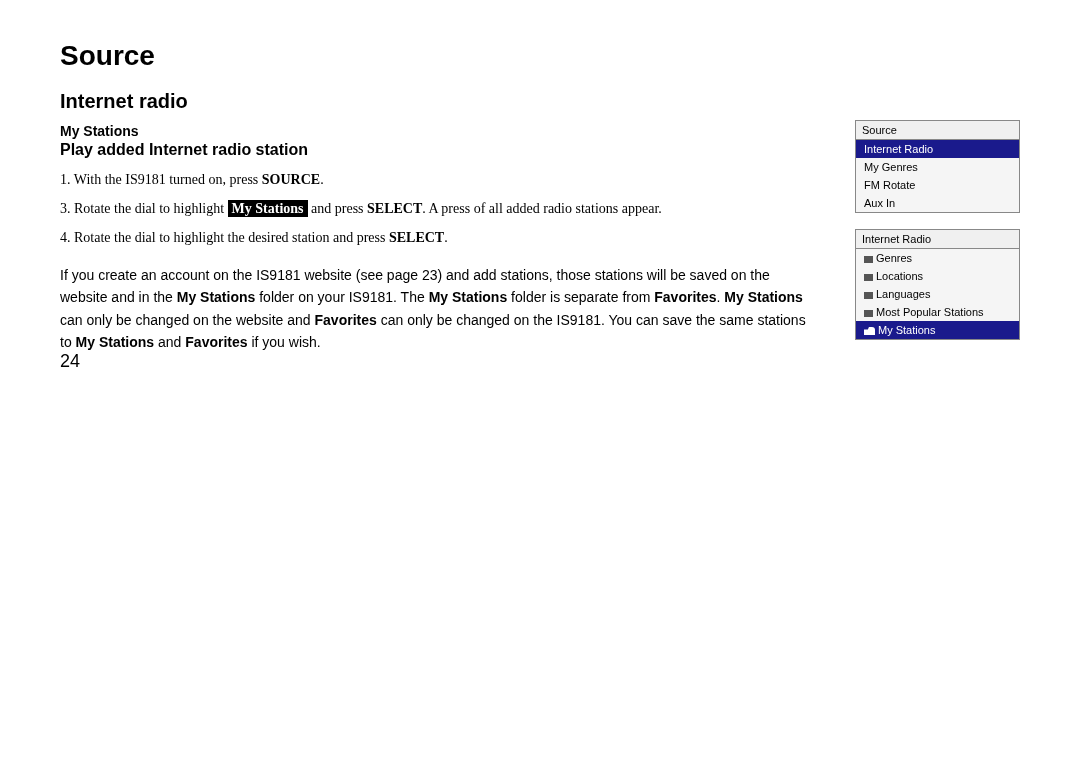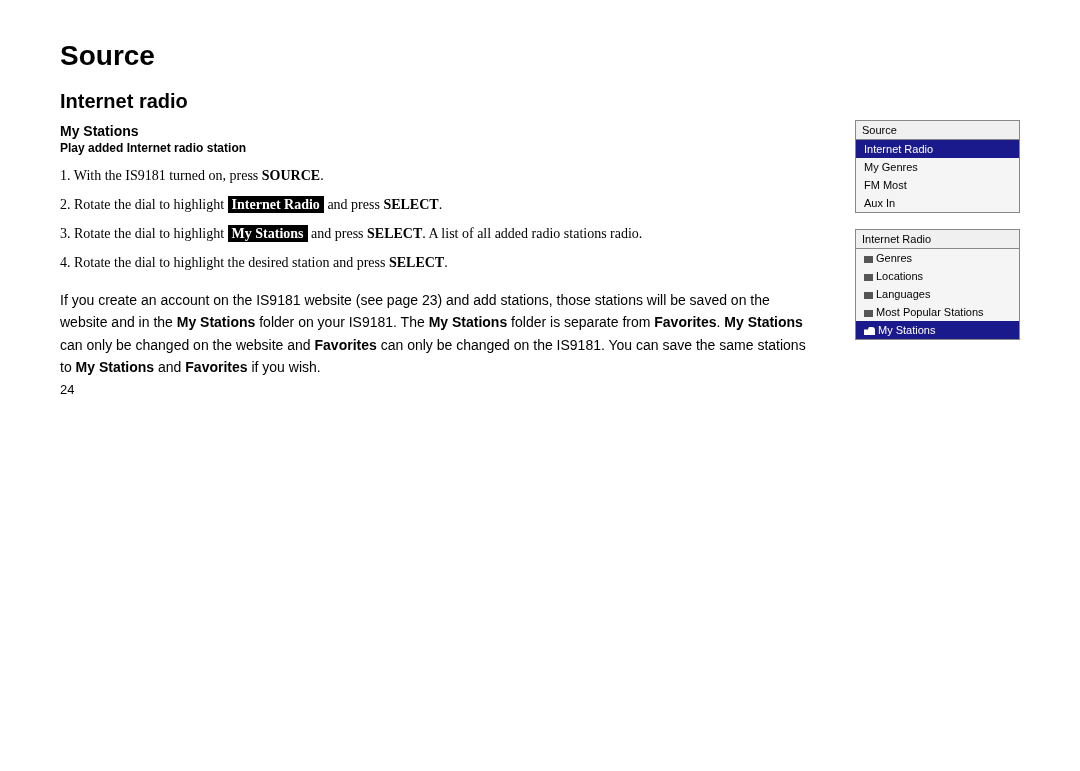--- a/index.html
+++ b/index.html
@@ -37,21 +37,21 @@
       margin-bottom: 10px;
     }
 
     .subsection-title {
       font-size: 14px;
       font-weight: bold;
       margin-bottom: 2px;
     }
 
     .sub-subsection-title {
-      font-size: 12px;
+      font-size: 16px;
       font-weight: bold;
       margin-bottom: 10px;
     }
 
     .steps-list {
       list-style: none;
       margin-bottom: 16px;
     }
 
     .steps-list li {
@@ -78,21 +78,21 @@
     .paragraph {
       line-height: 1.6;
       margin-bottom: 8px;
       max-width: 760px;
     }
 
     .page-number {
       position: absolute;
       bottom: 30px;
       left: 60px;
-      font-size: 13px;
+      font-size: 18px;
     }
 
     
     .ui-panels {
       position: absolute;
       top: 120px;
       right: 60px;
       display: flex;
       flex-direction: column;
       gap: 16px;
@@ -154,45 +154,41 @@
 
   <p class="subsection-title">My Stations</p>
   <p class="sub-subsection-title">Play added Internet radio station</p>
 
   <ol class="steps-list">
     <li>
       <span class="step-number">1. </span>
       <span>With the IS9181 turned on, press </span><span class="bold">SOURCE</span><span>.</span>
     </li>
     <li>
-      <span class="step-number">2. </span>
-      <span>Rotate the dial to highlight </span><span class="highlight-black">Internet Radio</span><span> and press </span><span class="bold">SELECT</span><span>.</span>
-    </li>
-    <li>
       <span class="step-number">3. </span>
-      <span>Rotate the dial to highlight </span><span class="highlight-black">My Stations</span><span> and press </span><span class="bold">SELECT</span><span>. A list of all added radio stations radio.</span>
+      <span>Rotate the dial to highlight </span><span class="highlight-black">My Stations</span><span> and press </span><span class="bold">SELECT</span><span>. A press of all added radio stations appear.</span>
     </li>
     <li>
       <span class="step-number">4. </span>
       <span>Rotate the dial to highlight the desired station and press </span><span class="bold">SELECT</span><span>.</span>
     </li>
   </ol>
 
   <p class="paragraph">
     If you create an account on the IS9181 website (see page 23) and add stations, those stations will be saved on the website and in the <span class="bold">My Stations</span> folder on your IS9181. The <span class="bold">My Stations</span> folder is separate from <span class="bold">Favorites</span>. <span class="bold">My Stations</span> can only be changed on the website and <span class="bold">Favorites</span> can only be changed on the IS9181. You can save the same stations to <span class="bold">My Stations</span> and <span class="bold">Favorites</span> if you wish.
   </p>
 
   <div class="ui-panels">
 
     <div class="ui-panel">
       <div class="ui-panel-header">Source</div>
       <ul class="ui-panel-items">
         <li class="highlighted">Internet Radio</li>
         <li>My Genres</li>
-        <li>FM Most</li>
+        <li>FM Rotate</li>
         <li>Aux In</li>
       </ul>
     </div>
 
     <div class="ui-panel">
       <div class="ui-panel-header">Internet Radio</div>
       <ul class="ui-panel-items">
         <li>
           <span class="menu-icon" style="display:inline-block;width:9px;height:7px;background:#555;margin-right:3px;vertical-align:middle;"></span>Genres
         </li>

